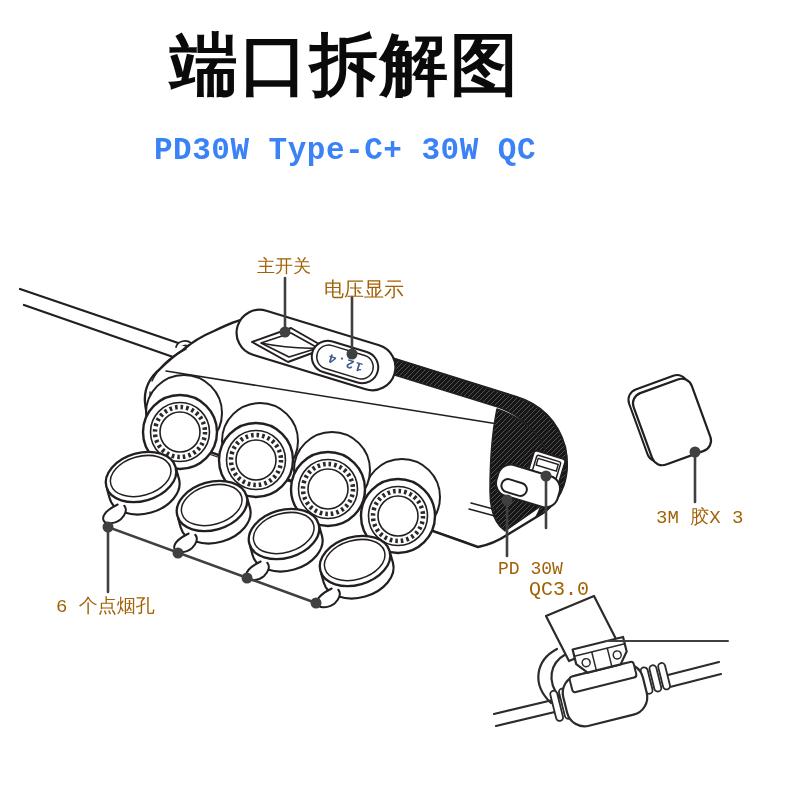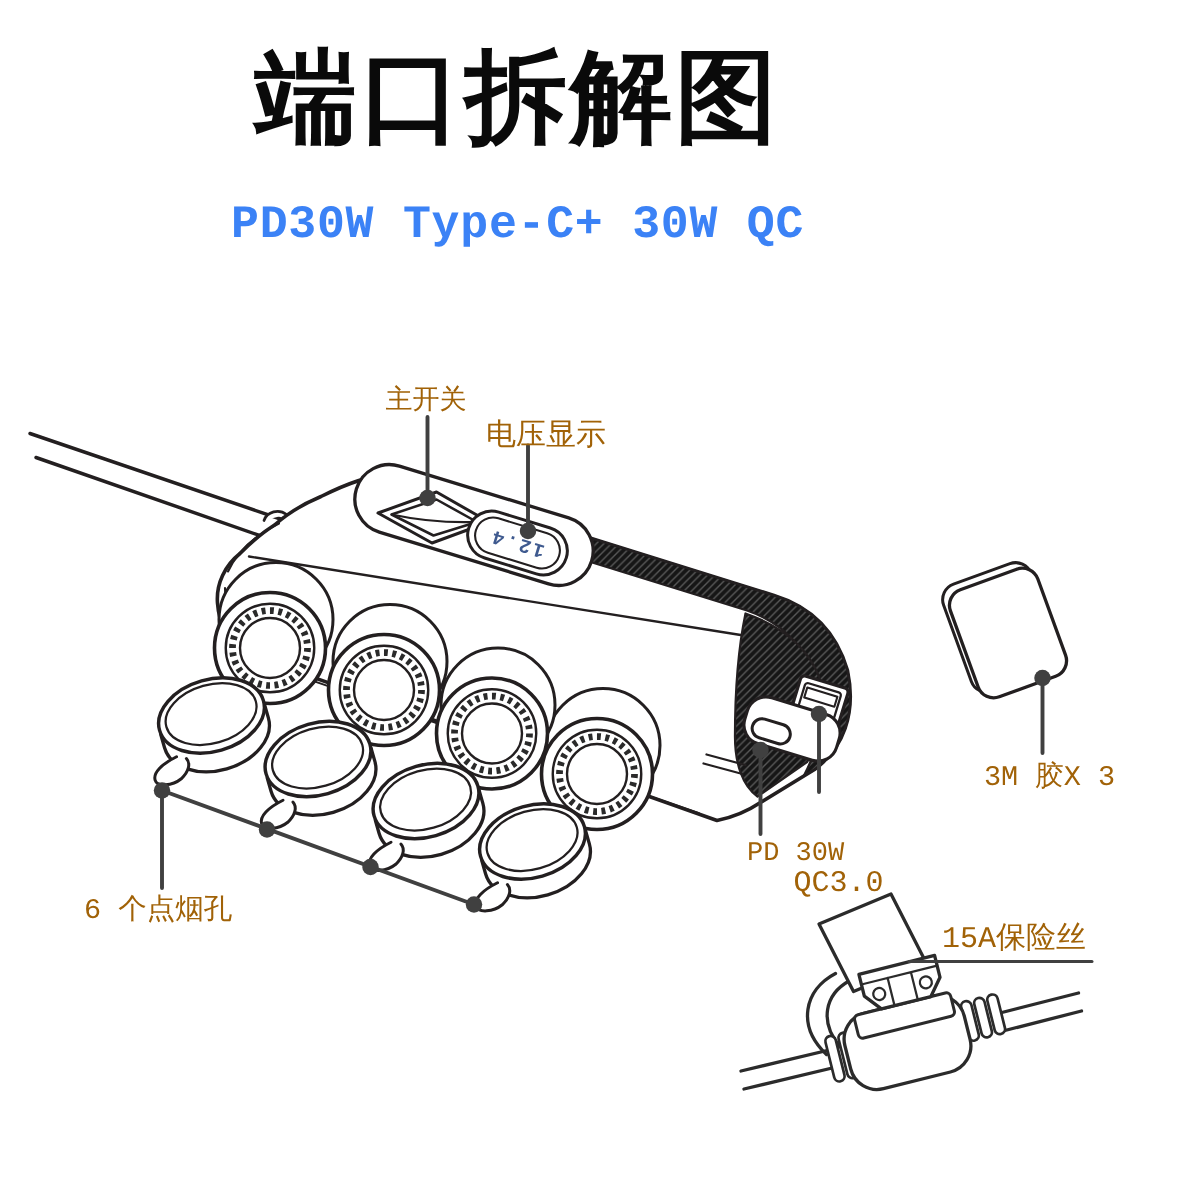--- a/index.html
+++ b/index.html
@@ -226,17 +226,16 @@
 
 <div class="txt page-title">端口拆解图</div>
 <div class="txt page-subtitle">PD30W Type-C+ 30W QC</div>
 
 <div class="txt lbl lbl-switch">主开关</div>
 <div class="txt lbl lbl-display">电压显示</div>
 <div class="txt lbl lbl-qc">QC3.0</div>
 <div class="txt lbl lbl-pd">PD 30W</div>
 <div class="txt lbl lbl-sockets">6 个点烟孔</div>
 <div class="txt lbl lbl-adhesive">3M 胶X 3</div>
-<div class="txt lbl lbl-fuse">15A保险丝</div>
 
 <div class="txt display-value">12.4</div>
 
 </div>
 
 </body></html>

